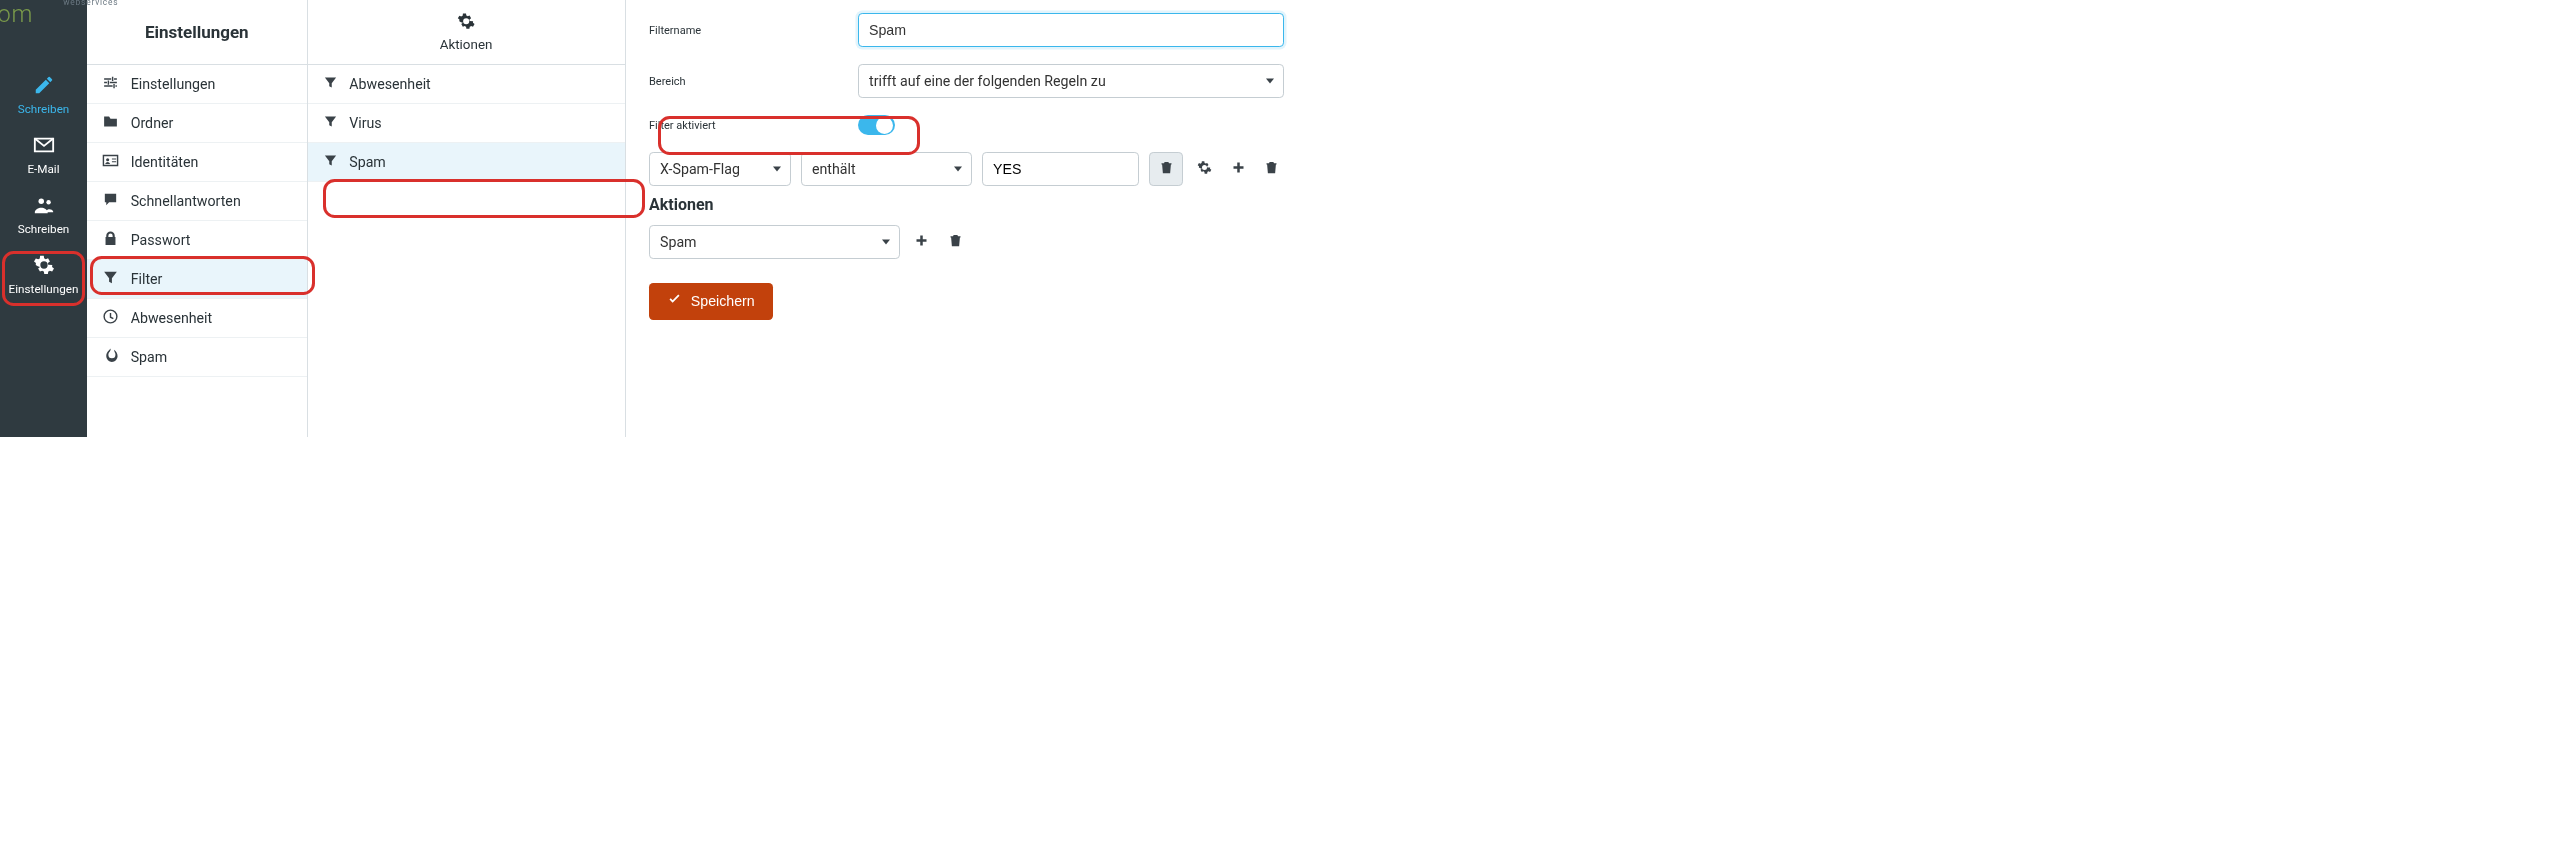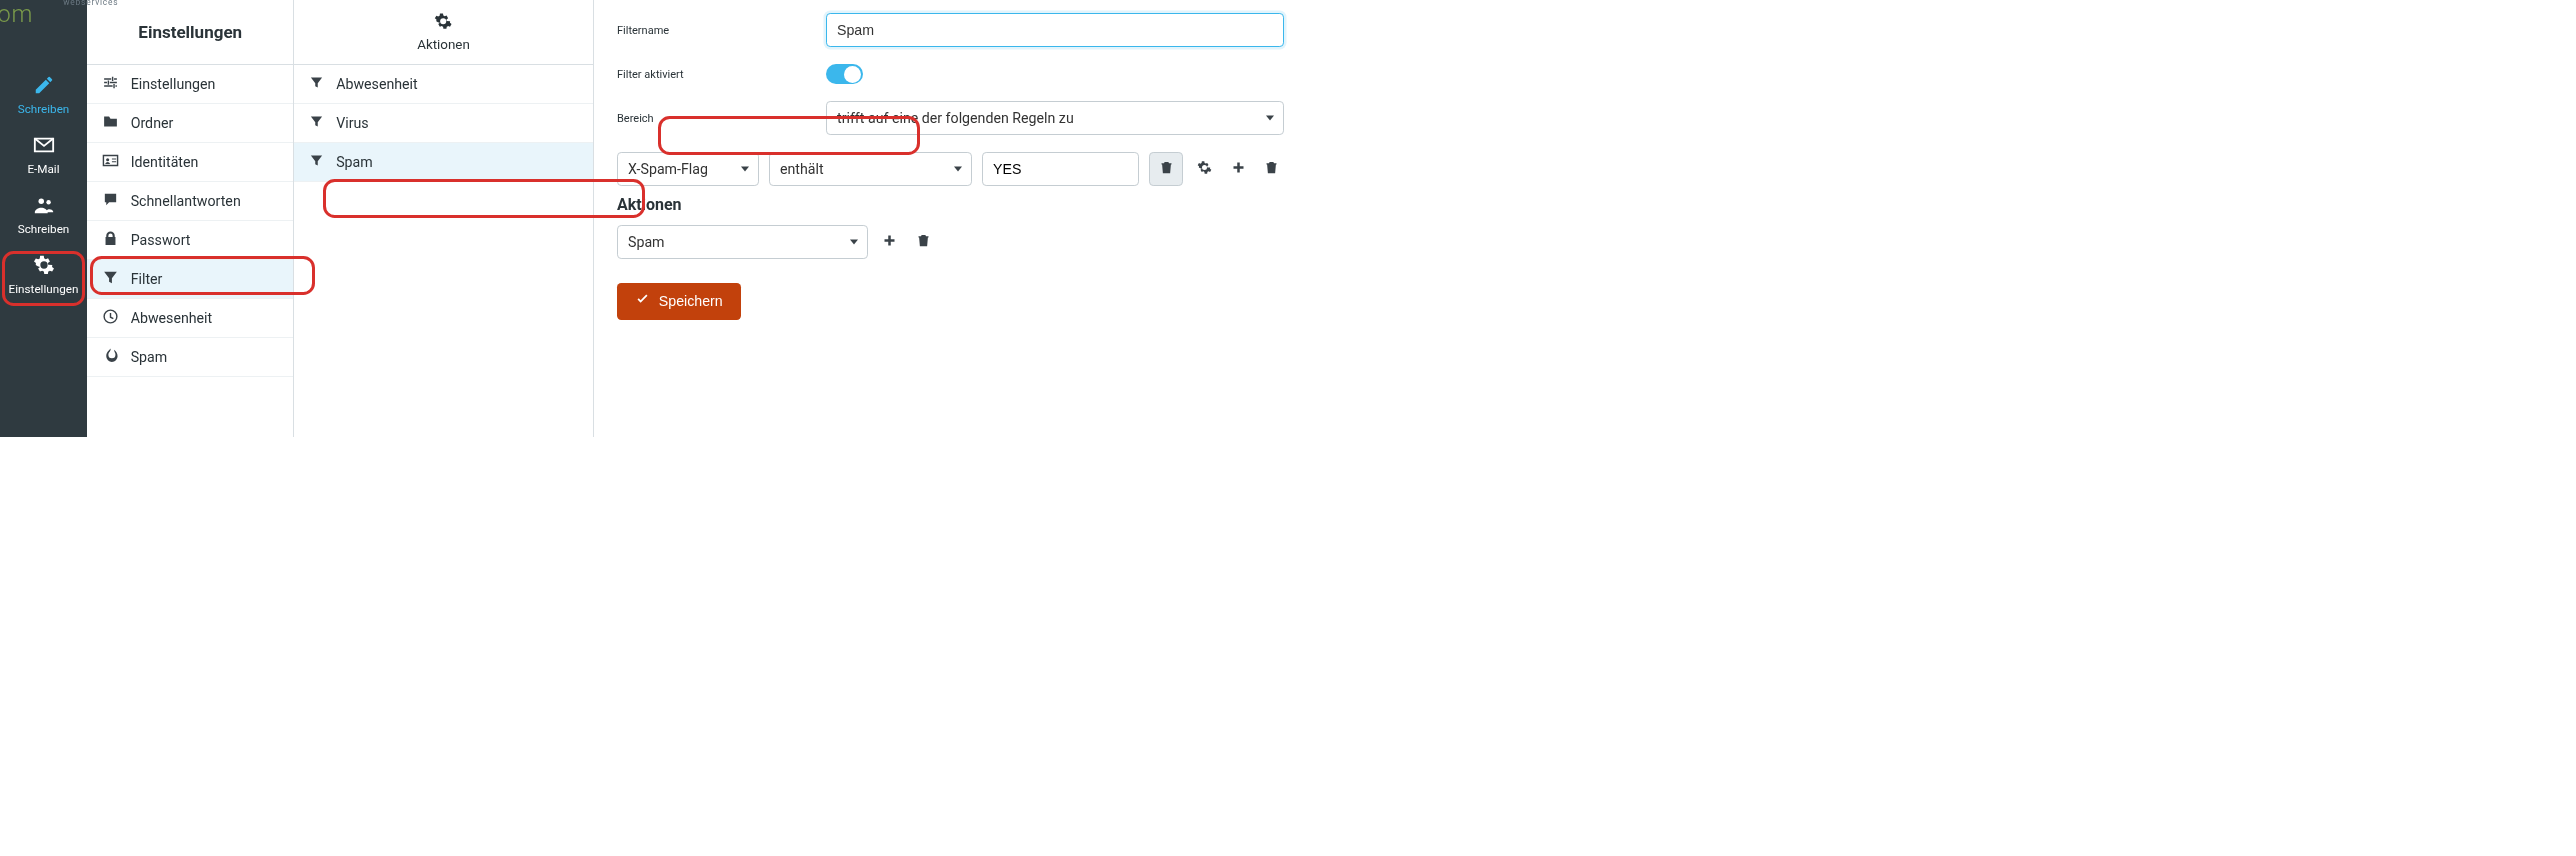--- a/index.html
+++ b/index.html
@@ -54,21 +54,21 @@
   .select-wrap::before { content:""; position:absolute; right:10px; top:50%; width:0; height:0; border-left:4.2px solid transparent; border-right:4.2px solid transparent; border-bottom:5px solid #3a4248; transform:translateY(-9.2px);}
   .select-wrap .select { width:100%; }
 
   .toggle { width:37px; height:20px; background:#3bb7ec; border-radius:10px; position:relative; cursor:pointer; }
   .toggle::after { content:""; position:absolute; right:1.7px; top:1.7px; width:17px; height:17px; background:#fff; border-radius:50%; }
 
   h4.section { font-size:16px; font-weight:700; margin:8.4px 0 11.7px 0; color:#2a3338; }
 
   .rule-row, .act-row { display:flex; align-items:center; gap:10px; margin-bottom:8.4px; }
   .rule-row .select-wrap, .act-row .select-wrap { flex:0 0 auto; }
-  .sw1 { width:142px; } .sw2 { width:203px; }
+  .sw1 { width:142px; } .sw2 { width:171px; }
   .swa1 { width:310px; } .swa2 { width:251px; }
   .rule-input { width:157px; height:34px; border:0.8px solid #c5cdd2; border-radius:4.2px; padding:0 10px; font-size:14.2px; }
 
   .icon-btn { width:34px; height:34px; display:flex; align-items:center; justify-content:center; background:#e7ecef; border:0.8px solid #c5cdd2; border-radius:4.2px; cursor:pointer; }
   .icon-btn.plain { background:transparent; border:none; width:23.5px; }
   .icon-btn svg { width:15px; height:15px; fill:#3a4248; }
 
   .save-btn { display:inline-flex; align-items:center; gap:8.4px; background:#c2410c; color:#fff; border:none; border-radius:4.2px; height:37px; padding:0 18.4px; font-size:14.2px; cursor:pointer; margin-top:15px; }
   .save-btn svg { width:15px; height:15px; fill:#fff; }
 
@@ -225,29 +225,29 @@
 <div class="col col4" style="border-right:none;">
 
   <div class="form-body">
 
     <div class="form-row">
       <div class="form-label">Filtername</div>
       <input class="text-input" value="Spam" style="">
     </div>
 
     <div class="form-row">
-      <div class="form-label">Filter aktiviert</div>
-      <div class="toggle"></div>
-    </div>
-
-    <div class="form-row">
       <div class="form-label">Bereich</div>
       <div class="select-wrap">
         <div class="select" style="display:flex;align-items:center;">trifft auf eine der folgenden Regeln zu</div>
       </div>
+    </div>
+
+    <div class="form-row">
+      <div class="form-label">Filter aktiviert</div>
+      <div class="toggle"></div>
     </div>
 
 
     <div class="rule-row">
       <div class="select-wrap sw1">
         <div class="select" style="display:flex;align-items:center;">X-Spam-Flag</div>
       </div>
       <div class="select-wrap sw2">
         <div class="select" style="display:flex;align-items:center;">enthält</div>
       </div>

